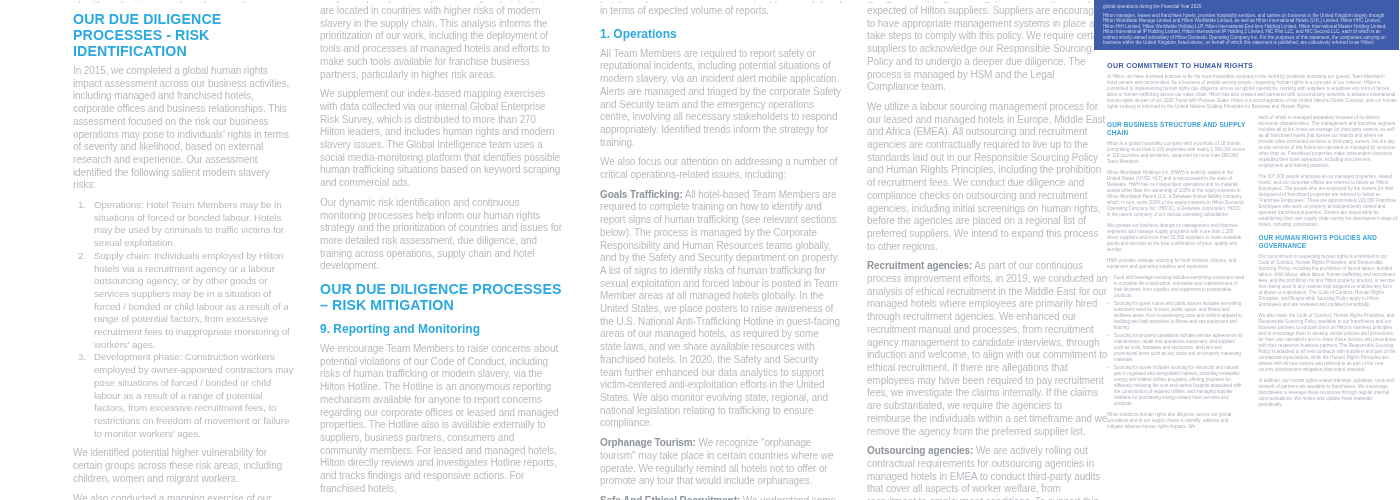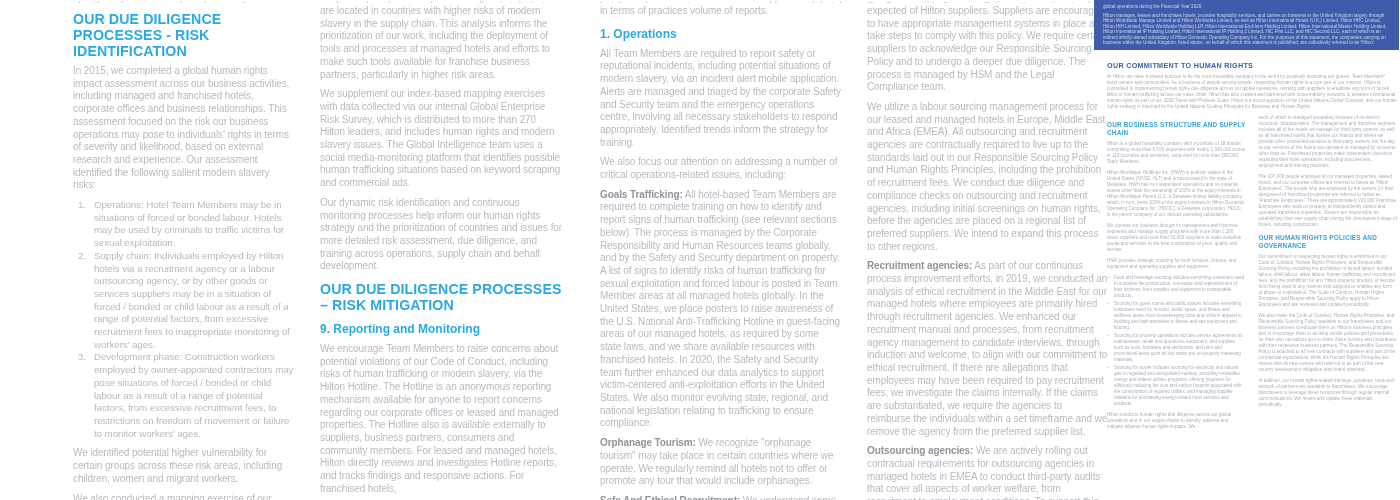--- a/index.html
+++ b/index.html
@@ -65,29 +65,29 @@
       </li>
     </ol>
     <p>We identified potential higher vulnerability for certain groups across these risk areas, including children, women and migrant workers.</p>
     <p>We also conducted a mapping exercise of our global supply chain across a range of economic, environmental, and social risks, including human rights, based on external indicators and spend. We refreshed the analysis in 2019, focusing on modern slavery issues, and identified the following categories for additional attention: meat,</p>
   </div>
 
   <div class="col" id="c2">
     <div class="clipfrag">poultry and produce suppliers, as well as hotels that</div>
     <p>are located in countries with higher risks of modern slavery in the supply chain. This analysis informs the prioritization of our work, including the deployment of tools and processes at managed hotels and efforts to make such tools available for franchise business partners, particularly in higher risk areas.</p>
     <p>We supplement our index-based mapping exercises with data collected via our internal Global Enterprise Risk Survey, which is distributed to more than 270 Hilton leaders, and includes human rights and modern slavery issues. The Global Intelligence team uses a social media-monitoring platform that identifies possible human trafficking situations based on keyword scraping and commercial ads.</p>
-    <p>Our dynamic risk identification and continuous monitoring processes help inform our human rights strategy and the prioritization of countries and issues for more detailed risk assessment, due diligence, and training across operations, supply chain and behalf development.</p>
+    <p>Our dynamic risk identification and continuous monitoring processes help inform our human rights strategy and the prioritization of countries and issues for more detailed risk assessment, due diligence, and training across operations, supply chain and hotel development.</p>
     <h2 class="sect">OUR DUE DILIGENCE PROCESSES – RISK MITIGATION</h2>
     <h3 class="sub">9.  Reporting and Monitoring</h3>
     <p>We encourage Team Members to raise concerns about potential violations of our Code of Conduct, including risks of human trafficking or modern slavery, via the Hilton Hotline. The Hotline is an anonymous reporting mechanism available for anyone to report concerns regarding our corporate offices or leased and managed properties. The Hotline also is available externally to suppliers, business partners, consumers and community members. For leased and managed hotels, Hilton directly reviews and investigates Hotline reports, and tracks findings and responsive actions. For franchised hotels,</p>
   </div>
 
   <div class="col" id="c3">
     <div class="clipfrag">hotels, and we monitor reports received from each hotel</div>
-    <p>in terms of practices volume of reports.</p>
+    <p>in terms of expected volume of reports.</p>
     <h3 class="sub">1.  Operations</h3>
     <p>All Team Members are required to report safety or reputational incidents, including potential situations of modern slavery, via an incident alert mobile application. Alerts are managed and triaged by the corporate Safety and Security team and the emergency operations centre, involving all necessary stakeholders to respond appropriately. Identified trends inform the strategy for training.</p>
     <p>We also focus our attention on addressing a number of critical operations-related issues, including:</p>
     <p class="topic">
       <b>Goals Trafficking:</b>
       <span>All hotel-based Team Members are required to complete training on how to identify and report signs of human trafficking (see relevant sections below). The process is managed by the Corporate Responsibility and Human Resources teams globally, and by the Safety and Security department on property. A list of signs to identify risks of human trafficking for sexual exploitation and forced labour is posted in Team Member areas at all managed hotels globally. In the United States, we place posters to raise awareness of the U.S. National Anti-Trafficking Hotline in guest-facing areas of our managed hotels, as required by some state laws, and we share available resources with franchised hotels. In 2020, the Safety and Security team further enhanced our data analytics to support victim-centered anti-exploitation efforts in the United States. We also monitor evolving state, regional, and national legislation relating to trafficking to ensure compliance.</span>
     </p>
     <p class="topic">
       <b>Orphanage Tourism:</b>
       <span>We recognize "orphanage tourism" may take place in certain countries where we operate. We regularly remind all hotels not to offer or promote any tour that would include orphanages.</span>

